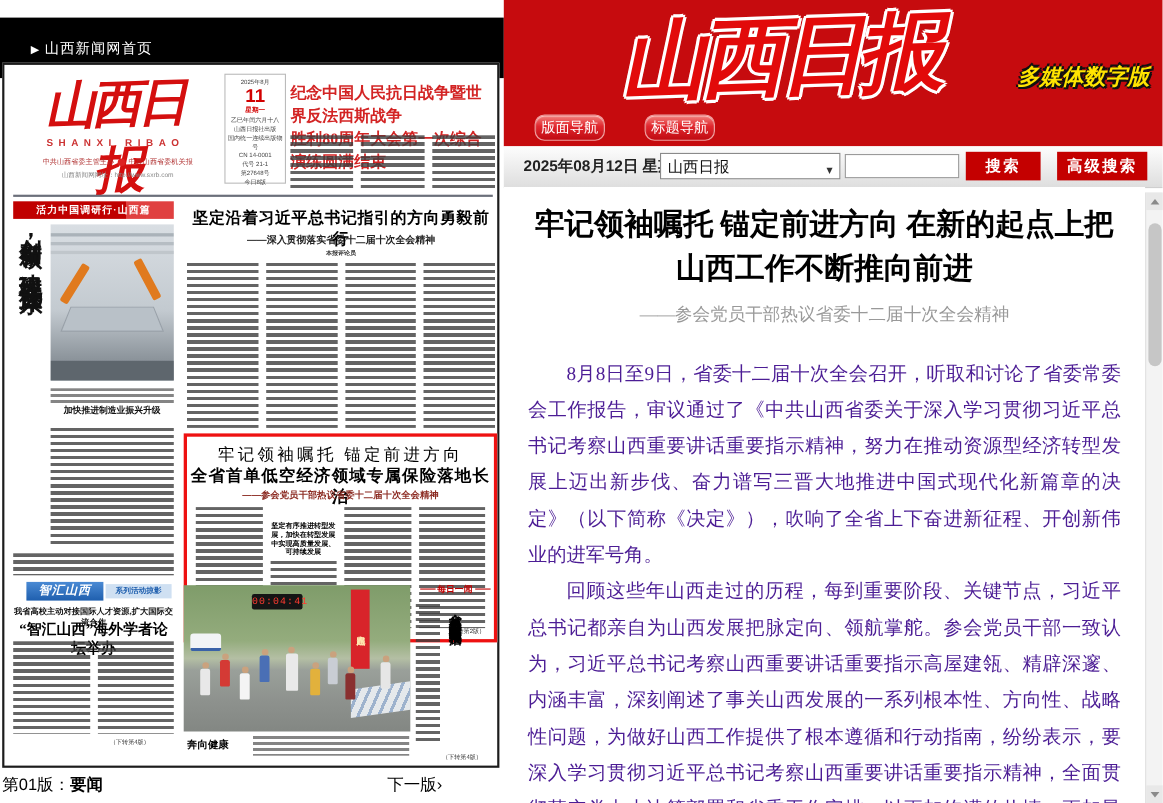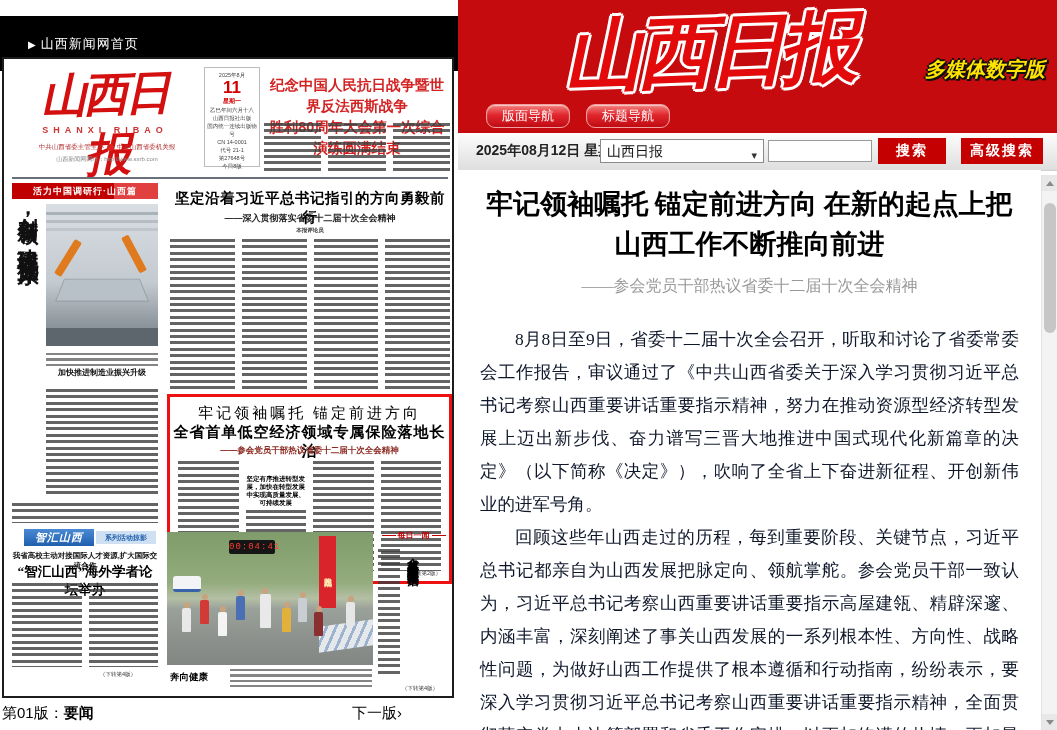--- a/index.html
+++ b/index.html
@@ -11,21 +11,21 @@
   #home-link{left:28px;top:19px;color:#fff;font-size:13px;cursor:pointer;letter-spacing:1px;}
   #home-link .arr{font-size:10px;margin-right:4px;}
   #header-red{left:458px;top:0;width:599px;height:133px;background:#c60b0e;}
   #logo-cn{left:80px;top:2px;width:340px;text-align:center;
     font-family:"Liberation Serif","DejaVu Serif",serif;font-weight:bold;font-style:italic;
     font-size:78px;line-height:100px;color:#e20a0a;letter-spacing:-6px;transform:rotate(-2deg);
     text-shadow:-3px 0 0 #fff,3px 0 0 #fff,0 -3px 0 #fff,0 3px 0 #fff,
                 -2px -2px 0 #fff,2px -2px 0 #fff,-2px 2px 0 #fff,2px 2px 0 #fff;}
   #digital-label{right:12px;top:56px;font-size:20px;font-weight:bold;font-style:italic;color:#ffe400;
     text-shadow:-2px 0 0 #111,2px 0 0 #111,0 -2px 0 #111,0 2px 0 #111,2px 2px 0 #111;}
-  .nav-btn{position:absolute;bottom:5px;height:22px;line-height:22px;padding:0 15px;color:#fff;
+  .nav-btn{position:absolute;bottom:5px;height:22px;line-height:22px;padding:0 5px;color:#fff;
     font-size:13px;border-radius:9px;cursor:pointer;
     background:linear-gradient(#f2837f,#e1272e 45%,#c00b12);
     border:1px solid #f0a0a0;box-shadow:inset 0 1px 1px rgba(255,255,255,.6);}
   #page-nav-btn{left:28px;} #title-nav-btn{left:128px;}
   
   #toolbar{left:458px;top:133px;width:599px;height:37px;
     background:linear-gradient(#fdfdfd,#dedede);border-bottom:1px solid #cfcfcf;}
   #toolbar .date-txt{left:18px;top:9px;font-size:14px;font-weight:bold;color:#222;}
   #pub-select{left:142px;top:6px;width:164px;height:24px;background:#fff;border:1px solid #8a8a8a;
     font-size:14px;color:#111;line-height:22px;padding-left:6px;box-sizing:border-box;cursor:pointer;}
@@ -34,21 +34,21 @@
     box-sizing:border-box;font-size:13px;padding:0 4px;}
   .red-btn{position:absolute;top:5px;height:26px;background:#c40000;color:#fff;border:none;
     font-size:14px;font-weight:bold;cursor:pointer;letter-spacing:2px;}
   #search-btn{left:420px;width:68px;} #adv-search-btn{left:503px;width:82px;}
   
   #article{left:458px;top:170px;width:583px;height:560px;overflow:hidden;background:#fff;
     font-family:"Liberation Serif","DejaVu Serif",serif;}
   #article-inner{padding:14px 22px 0 22px;}
   #article-title{font-size:27px;font-weight:bold;color:#000;text-align:center;line-height:40px;margin:0 0 12px 0;}
   #article-subtitle{font-size:16px;color:#999;text-align:center;margin:0 0 26px 0;}
-  #article p.body{font-size:17.5px;line-height:33px;color:#0f172a;text-align:justify;
+  #article p.body{font-size:17.5px;line-height:33px;color:#4c1d95;text-align:justify;
     text-indent:2em;margin:0;}
   
   #scrollbar{left:1041px;top:175px;width:16px;height:555px;background:#f3f3f3;border-left:1px solid #e2e2e2;box-sizing:border-box;}
   .sb-btn{position:absolute;left:0;width:16px;height:16px;background:#e8e8e8;}
   #sb-up{top:0;} #sb-down{bottom:0;}
   .sb-tri-up{position:absolute;left:4px;top:6px;width:0;height:0;border-left:4px solid transparent;border-right:4px solid transparent;border-bottom:5px solid #8a8a8a;}
   .sb-tri-down{position:absolute;left:4px;top:6px;width:0;height:0;border-left:4px solid transparent;border-right:4px solid transparent;border-top:5px solid #8a8a8a;}
   #sb-thumb{position:absolute;left:2px;top:28px;width:12px;height:130px;background:#c6c6c6;border-radius:6px;cursor:pointer;}
   
   #paper{left:2px;top:57px;width:452px;height:641px;background:#fff;border:2px solid #1c1c1c;box-sizing:border-box;}
@@ -61,21 +61,21 @@
   #m-logo{left:26px;top:6px;width:150px;text-align:center;color:#d40f0f;
     font-family:"Liberation Serif",serif;font-weight:bold;font-style:italic;font-size:46px;line-height:60px;letter-spacing:-4px;transform:rotate(-2deg);}
   #m-latin{left:26px;top:66px;width:150px;text-align:center;color:#c33;font-size:9px;font-weight:bold;letter-spacing:5px;}
   #m-org{left:8px;top:84px;width:190px;text-align:center;color:#b03030;font-size:6.5px;white-space:nowrap;}
   .emblem{display:inline-block;width:7px;height:7px;border-radius:50%;background:#d22;vertical-align:middle;margin:0 3px;}
   #m-site{left:8px;top:96px;width:190px;text-align:center;color:#888;font-size:6px;}
   #datebox{left:200px;top:8px;width:56px;height:100px;border:1px solid #bbb;text-align:center;color:#444;padding-top:3px;}
   #datebox .dl{font-size:5.5px;line-height:8px;}
   #datebox .day{font-size:17px;font-weight:bold;color:#d20000;line-height:18px;}
   #datebox .wk{font-size:6px;color:#d20000;font-weight:bold;line-height:9px;}
-  #top-story{left:260px;top:16px;width:186px;text-align:center;color:#d32424;font-weight:bold;font-size:14.5px;line-height:21px;font-family:Liberation Sans, sans-serif;}
+  #top-story{left:260px;top:16px;width:186px;text-align:left;color:#d32424;font-weight:bold;font-size:14.5px;line-height:21px;font-family:Liberation Serif, serif;}
   #m-divider{left:8px;top:118px;width:436px;height:2px;background:#6b6f7a;}
   
   #huoli-banner{left:8px;top:124px;width:146px;height:16px;background:linear-gradient(90deg,#c00000 0 70%,#e04040 70%);color:#fff;font-size:9px;line-height:16px;text-align:center;font-weight:bold;letter-spacing:1px;}
   #vert-head-left{left:10px;top:142px;height:300px;writing-mode:vertical-rl;text-orientation:upright;
     font-family:"Liberation Serif",serif;font-weight:bold;font-size:21px;letter-spacing:2px;color:#111;}
   #factory-photo{left:42px;top:145px;width:112px;height:142px;overflow:hidden;
     background:linear-gradient(180deg,#d9dee3 0%,#c3cad0 55%,#8e969d 85%,#777f86 100%);}
   #factory-photo .beam{position:absolute;left:0;top:8px;width:112px;height:3px;background:#aab2b9;box-shadow:0 8px 0 #b6bdc3,0 16px 0 #c0c6cb;}
   #factory-photo .arm1,#factory-photo .arm2{position:absolute;width:8px;height:40px;background:#e07a1e;border-radius:2px;}
   #factory-photo .arm1{left:18px;top:34px;transform:rotate(32deg);}

